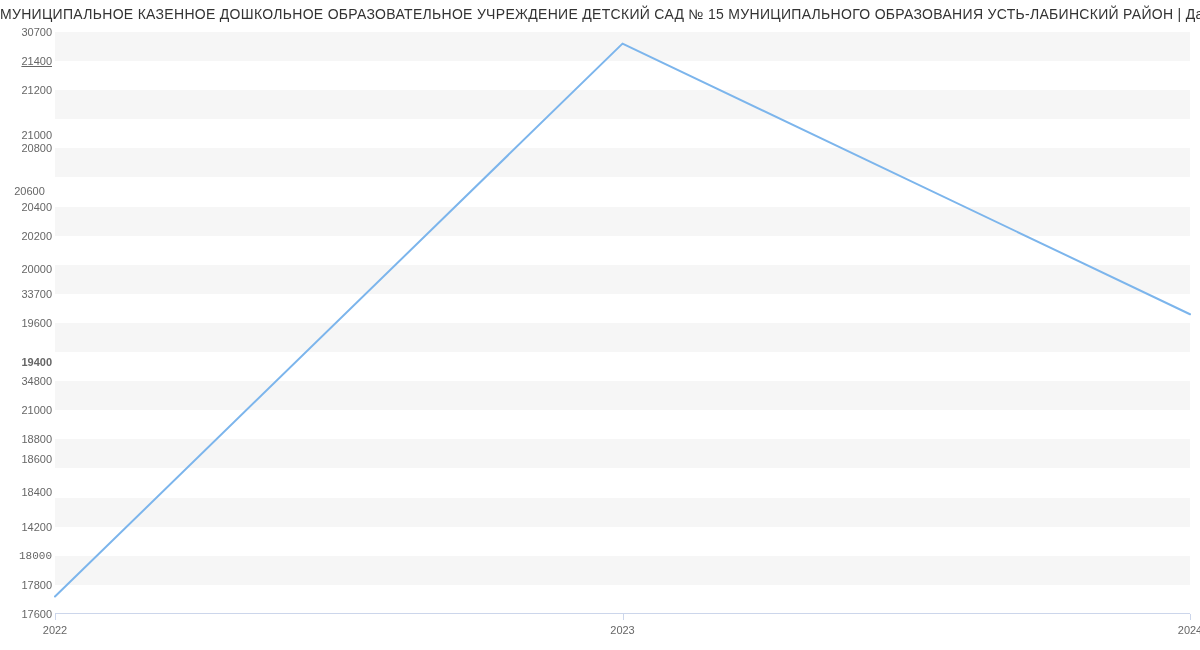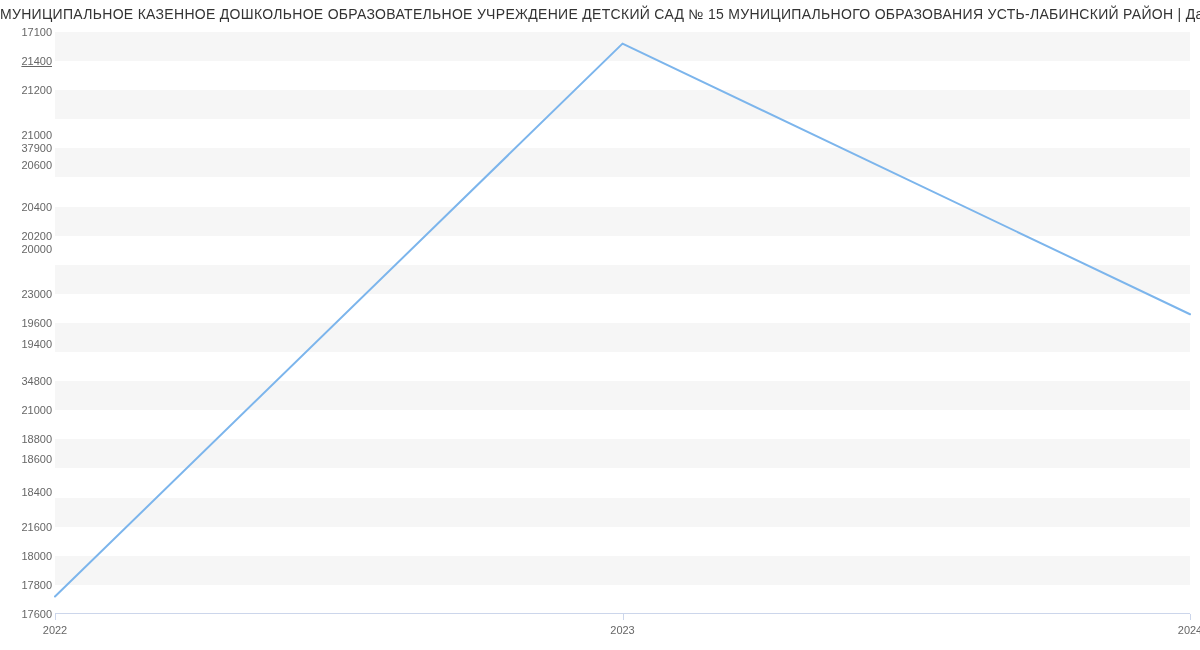--- a/index.html
+++ b/index.html
@@ -108,38 +108,38 @@
       <div class="grid-band" style="top: 523.8px; height: 29.1px; background: rgb(246, 246, 246);"></div>
       <div class="grid-band" style="top: 552.9px; height: 29.1px; background: rgb(255, 255, 255);"></div>
     <svg class="line-svg" viewBox="0 0 100 100" preserveAspectRatio="none">
       <path class="series-path" d="M0.000 97.000 L50.000 2.000 L100.000 48.500 " vector-effect="non-scaling-stroke" style="stroke: rgb(124, 181, 236);"></path>
     </svg>
   </div>
 
   <div class="axis-line" style="left:55px; right:10px; height:1px; bottom:26px;"></div>
 <div class="y-tick-label" style="top: 586px;">17600</div>
     <div class="y-tick-label" style="top: 556.9px;">17800</div>
-    <div class="y-tick-label" style="top: 527.8px;">18000</div>
-    <div class="y-tick-label" style="top: 498.7px;">21600</div>
+    <div class="y-tick-label" style="top: 527.8px; font-family: Liberation Mono, monospace;">18000</div>
+    <div class="y-tick-label" style="top: 498.7px;">14200</div>
     <div class="y-tick-label" style="top: 464px;">18400</div>
     <div class="y-tick-label" style="top: 419px; margin-top: 12px;">18600</div>
     <div class="y-tick-label" style="top: 411.4px;">18800</div>
     <div class="y-tick-label" style="top: 382.3px;">21000</div>
     <div class="y-tick-label" style="top: 353.2px;">34800</div>
-    <div class="y-tick-label" style="top: 316px;">19400</div>
+    <div class="y-tick-label" style="top: 334px; font-weight: bold;">19400</div>
     <div class="y-tick-label" style="top: 295px;">19600</div>
-    <div class="y-tick-label" style="top: 265.9px;">23000</div>
-    <div class="y-tick-label" style="top: 221px;">20000</div>
+    <div class="y-tick-label" style="top: 265.9px;">33700</div>
+    <div class="y-tick-label" style="top: 241px;">20000</div>
     <div class="y-tick-label" style="top: 207.7px;">20200</div>
     <div class="y-tick-label" style="top: 178.6px;">20400</div>
-    <div class="y-tick-label" style="top: 137px;">20600</div>
-    <div class="y-tick-label" style="top: 120.4px;">37900</div>
+    <div class="y-tick-label" style="top: 163px; text-align: center;">20600</div>
+    <div class="y-tick-label" style="top: 120.4px;">20800</div>
     <div class="y-tick-label" style="top: 107px;">21000</div>
     <div class="y-tick-label" style="top: 62.2px;">21200</div>
     <div class="y-tick-label" style="top: 33.1px; text-decoration: underline;">21400</div>
-    <div class="y-tick-label" style="top: 4px;">17100</div>
+    <div class="y-tick-label" style="top: 4px;">30700</div>
     <div class="x-tick-label" style="left: 55px;">2022</div>
     <div class="axis-line" style="left: 55px; width: 1px; height: 6px; bottom: 20px;"></div>
     <div class="x-tick-label" style="left: 622.5px;">2023</div>
     <div class="axis-line" style="left: 622.5px; width: 1px; height: 6px; bottom: 20px;"></div>
     <div class="x-tick-label" style="left: 1190px;">2024</div>
     <div class="axis-line" style="left: 1190px; width: 1px; height: 6px; bottom: 20px;"></div>
   </div>
 
 </body></html>

